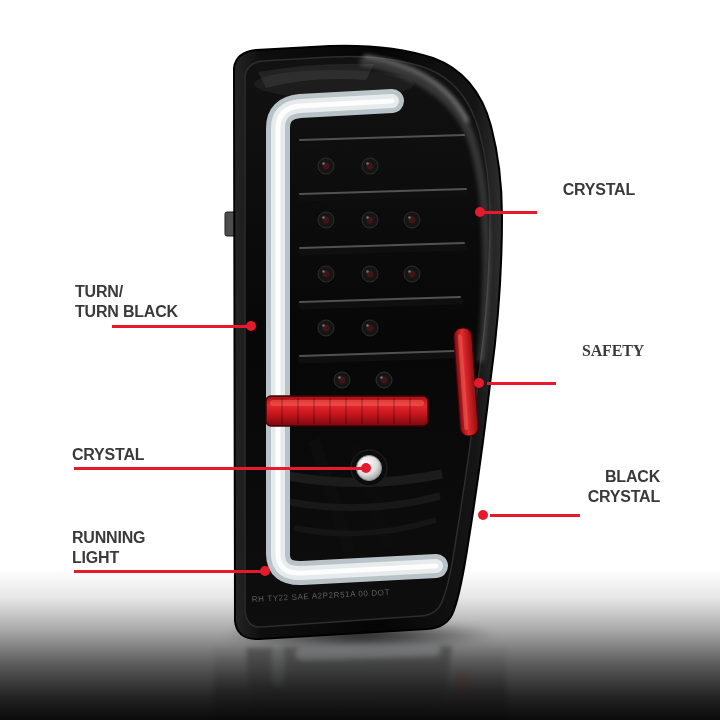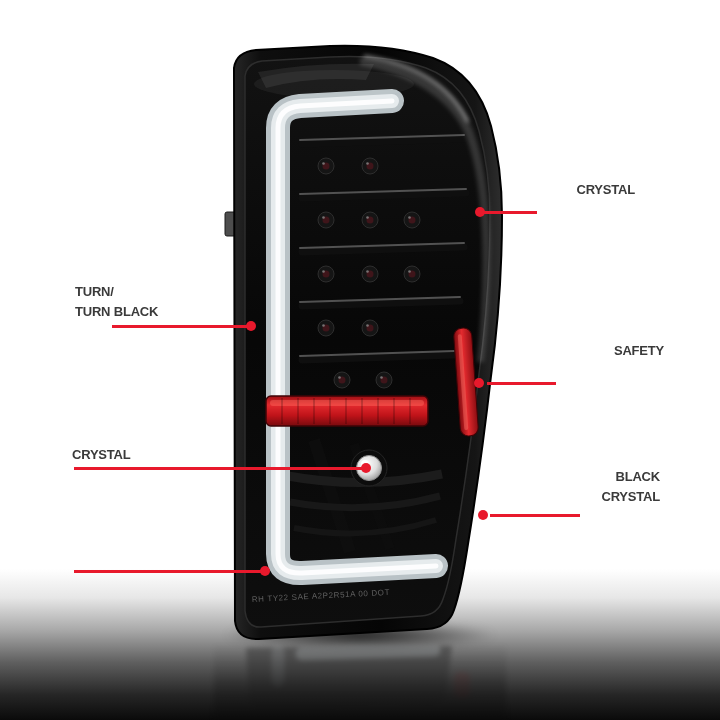--- a/index.html
+++ b/index.html
@@ -9,33 +9,33 @@
     background:linear-gradient(180deg,#ffffff 0%,#ffffff 79%,#e7e7e7 83%,#a9a9a9 87.5%,#5f5f5f 92%,#262626 96.5%,#0a0a0a 100%);
   }
   .lamp-shadow{
     position:absolute;left:222px;top:620px;width:276px;height:30px;z-index:1;
     background:radial-gradient(ellipse at center,rgba(0,0,0,0.85) 0%,rgba(0,0,0,0) 70%);
     filter:blur(4px);
   }
   .taillight{position:absolute;left:214px;top:44px;width:292px;height:600px;z-index:2;}
   .reflection{position:absolute;left:214px;top:646px;width:292px;height:74px;z-index:1;opacity:0.45;filter:blur(2.5px);}
   .label{
-    position:absolute;z-index:5;font-size:13px;line-height:20px;font-weight:700;
+    position:absolute;z-index:5;font-size:16px;line-height:20px;font-weight:700;
     color:#3a3a3a;letter-spacing:-0.2px;white-space:nowrap;
   }
   .label span{display:block;}
   .label.align-right{text-align:right;}
   .cline{position:absolute;height:3px;background:#e8192c;z-index:5;}
   .cdot{position:absolute;width:10px;height:10px;border-radius:50%;background:#e8192c;z-index:6;}
 
   #lbl-crystal{top:180px;right:85px;}
   #line-crystal{left:484px;top:211px;width:53px;}
   #dot-crystal{left:475px;top:207px;}
 
-  #lbl-safety{top:341px;right:56px;}
+  #lbl-safety{top:341px;right:76px;font-family:Liberation Serif, serif;}
   #line-safety{left:487px;top:382px;width:69px;}
   #dot-safety{left:474px;top:378px;}
 
   #lbl-black{top:467px;right:60px;text-align:right;}
   #line-black{left:490px;top:514px;width:90px;}
   #dot-black{left:478px;top:510px;}
 
   #lbl-brake{top:282px;left:75px;}
   #line-brake{left:112px;top:325px;width:137px;}
   #dot-brake{left:246px;top:321px;}
@@ -212,20 +212,24 @@
   </div>
   <div class="cline" id="line-brake"></div>
   <div class="cdot" id="dot-brake"></div>
 
   <div class="label" id="lbl-reverse">
     <span>CRYSTAL</span>
   </div>
   <div class="cline" id="line-reverse"></div>
   <div class="cdot" id="dot-reverse"></div>
 
+  <div class="label" id="lbl-running">
+    <span>RUNNING</span>
+    <span>LIGHT</span>
+  </div>
   <div class="cline" id="line-running"></div>
   <div class="cdot" id="dot-running"></div>
 
   <div class="label align-right" id="lbl-crystal">
     <span>CRYSTAL</span>
   </div>
   <div class="cline" id="line-crystal"></div>
   <div class="cdot" id="dot-crystal"></div>
 
   <div class="label align-right" id="lbl-safety">

